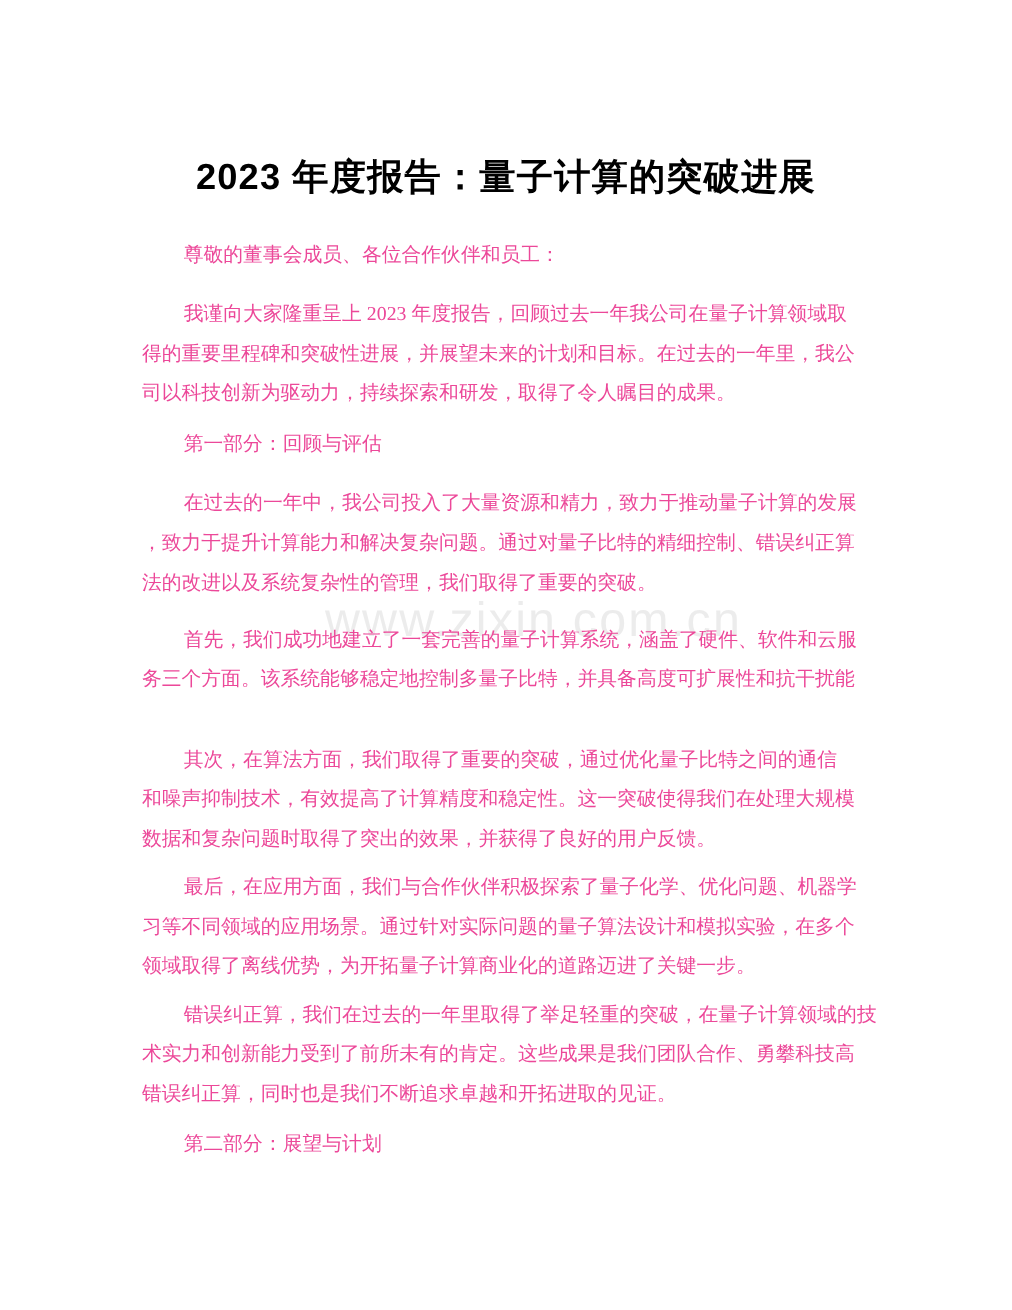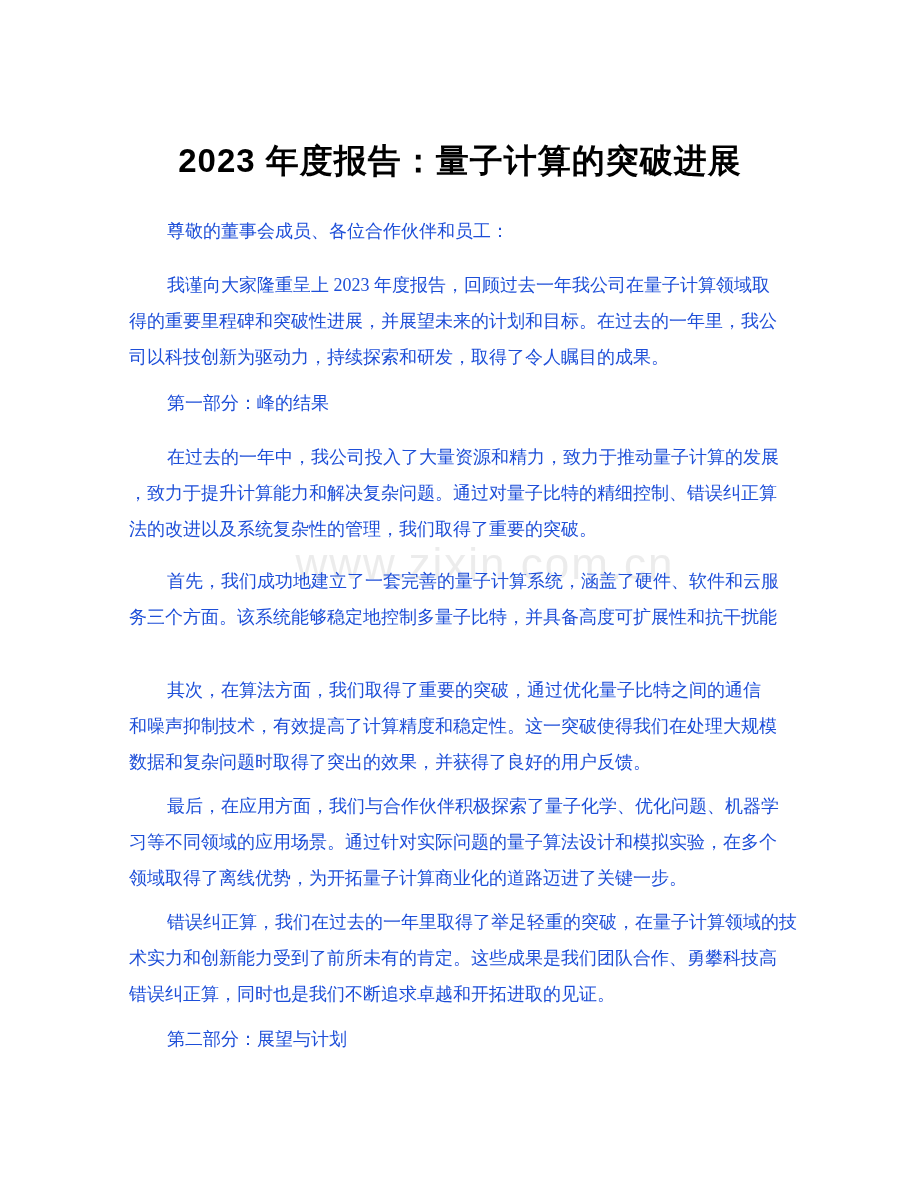--- a/index.html
+++ b/index.html
@@ -7,21 +7,21 @@
     .page { position: absolute; left: 0; top: 0; width: 920px; height: 1191px; background: #ffffff; margin-top: 31px; }
     .title {
       position: absolute; left: 0; top: 108px; width: 920px; text-align: center;
       font-family: "Liberation Sans", "DejaVu Sans", sans-serif;
       font-weight: bold; font-size: 33px; color: #000; letter-spacing: 1px;
       margin: 0;
     }
     .para {
       position: absolute; left: 129px; width: 680px;
       font-family: "Liberation Serif", "DejaVu Serif", serif;
-      font-size: 18px; color: #1d4ed8; line-height: 36px; margin: 0;
+      font-size: 18px; color: #ec4899; line-height: 36px; margin: 0;
     }
     .line { display: block; white-space: nowrap; }
     .line.first { padding-left: 38px; }
     .watermark {
       position: absolute; left: 225px; top: 508px; width: 520px; text-align: center;
       font-family: "Liberation Sans", "DejaVu Sans", sans-serif;
       font-size: 44px; color: rgba(200,200,200,0.35); letter-spacing: 2px;
       pointer-events: none; white-space: nowrap;
     }
   </style>
@@ -37,21 +37,21 @@
     <span class="line first">尊敬的董事会成员、各位合作伙伴和员工：</span>
   </p>
 
   <p class="para" style="top:236px">
     <span class="line first">我谨向大家隆重呈上 2023 年度报告，回顾过去一年我公司在量子计算领域取</span>
     <span class="line">得的重要里程碑和突破性进展，并展望未来的计划和目标。在过去的一年里，我公</span>
     <span class="line">司以科技创新为驱动力，持续探索和研发，取得了令人瞩目的成果。</span>
   </p>
 
   <p class="para" style="top:354px">
-    <span class="line first">第一部分：峰的结果</span>
+    <span class="line first">第一部分：回顾与评估</span>
   </p>
 
   <p class="para" style="top:408px">
     <span class="line first">在过去的一年中，我公司投入了大量资源和精力，致力于推动量子计算的发展</span>
     <span class="line">，致力于提升计算能力和解决复杂问题。通过对量子比特的精细控制、错误纠正算</span>
     <span class="line">法的改进以及系统复杂性的管理，我们取得了重要的突破。</span>
   </p>
 
   <p class="para" style="top:532px">
     <span class="line first">首先，我们成功地建立了一套完善的量子计算系统，涵盖了硬件、软件和云服</span>

